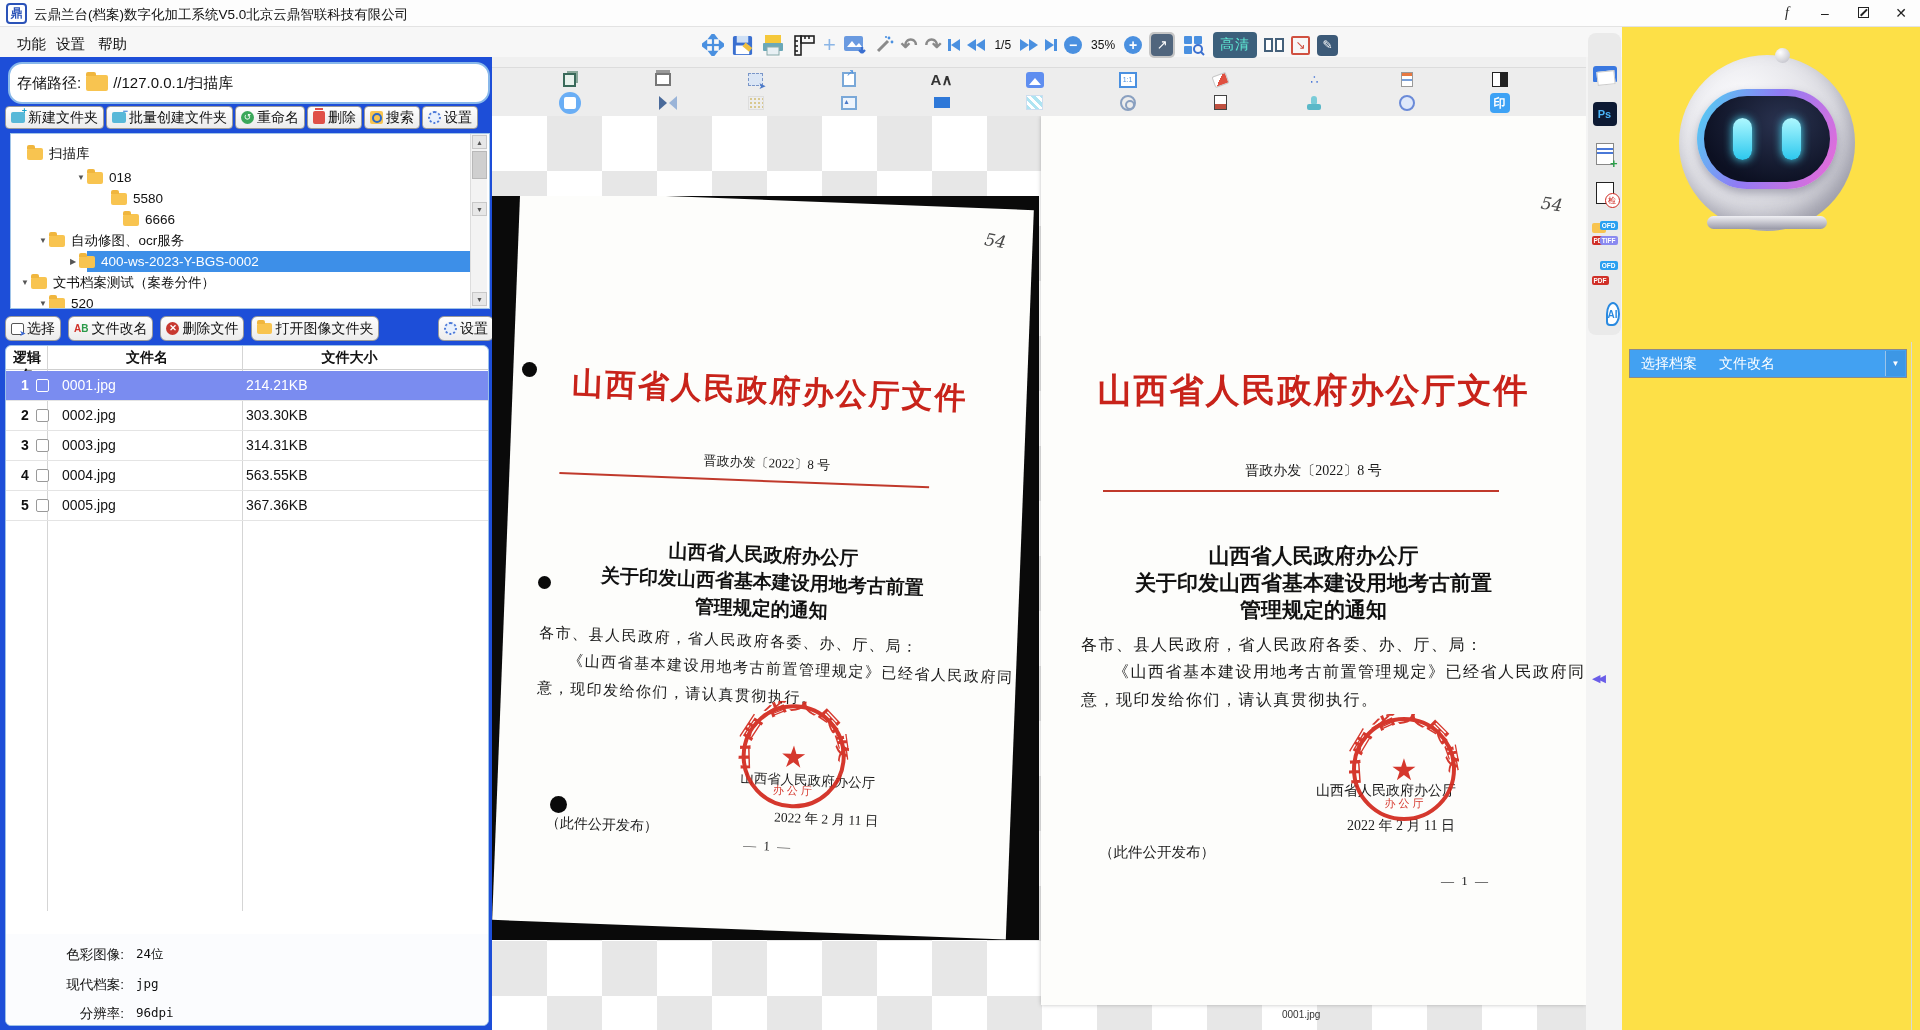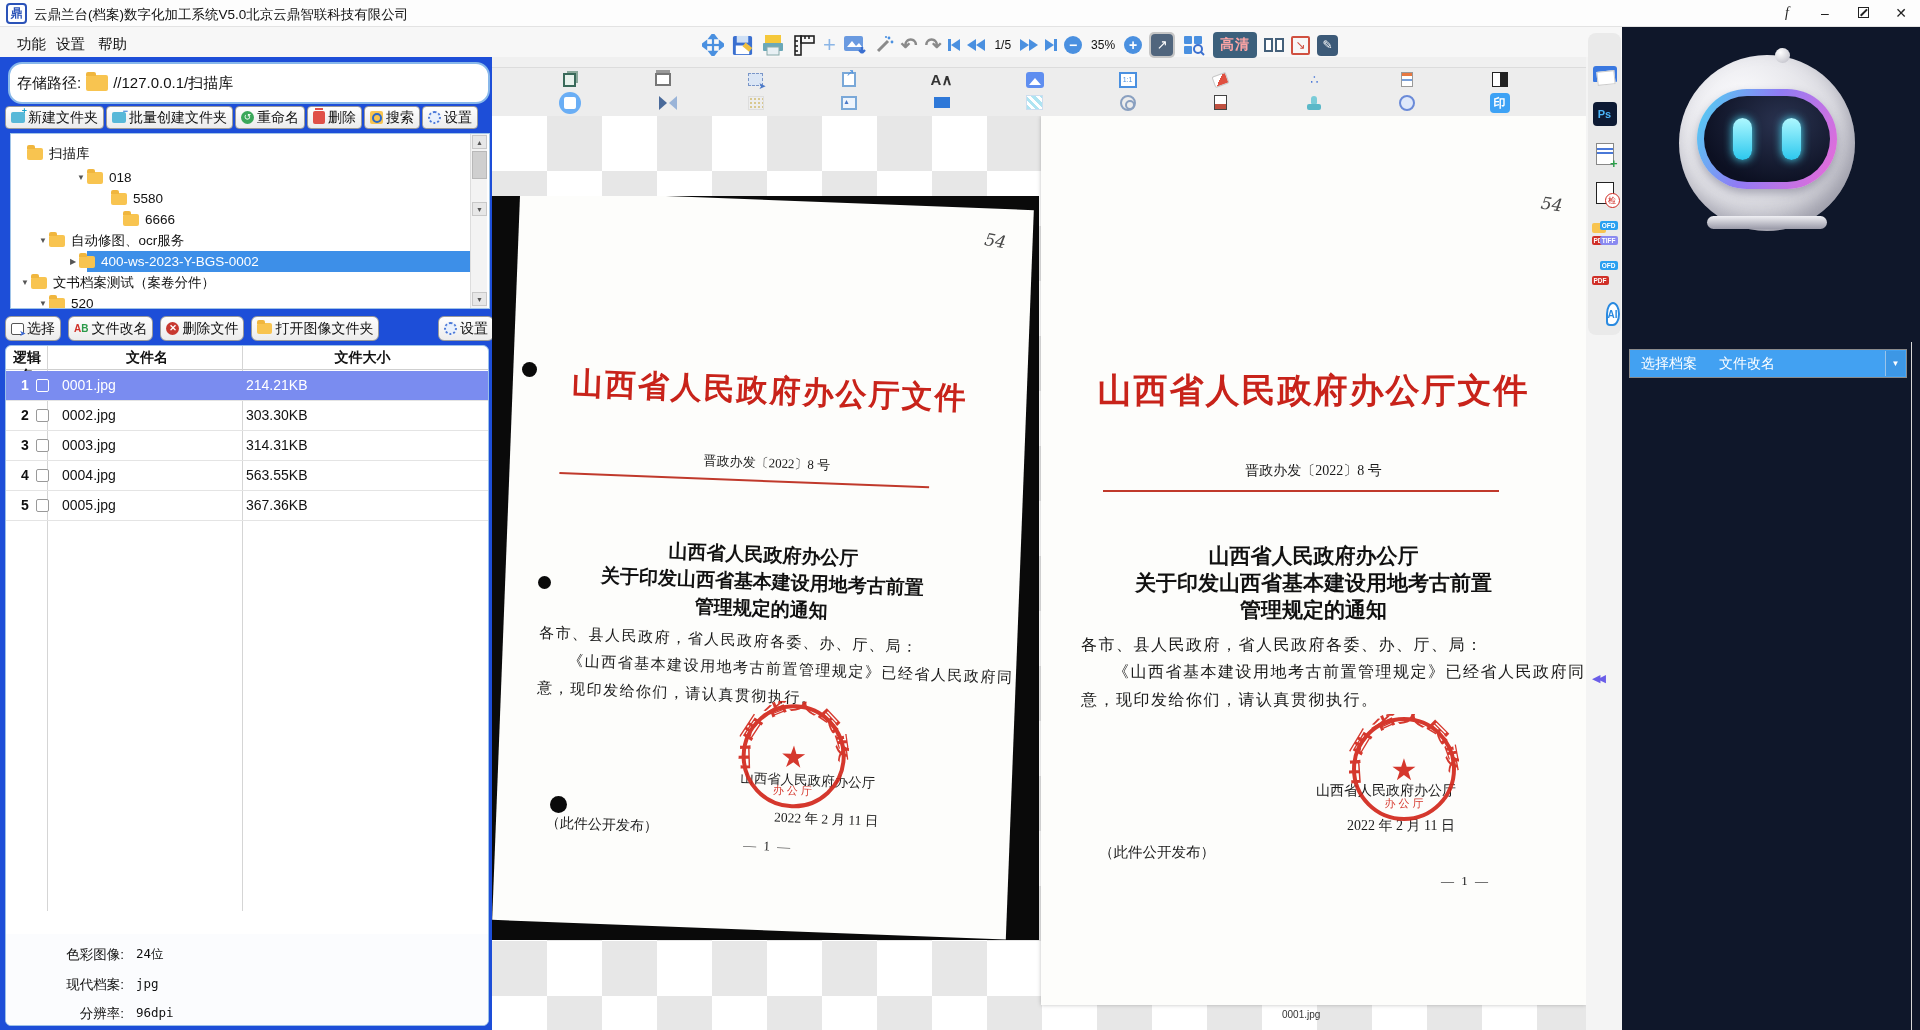--- a/index.html
+++ b/index.html
@@ -29,21 +29,21 @@
   .tb-txt { font-size:12px; color:#111; padding:0 2px; }
   .tri { width:0; height:0; border-top:6px solid transparent; border-bottom:6px solid transparent; }
   .tri-r { border-left:9px solid #4a90e0; }
   .tri-l { border-right:9px solid #4a90e0; }
   .nav-bar { width:3px; height:12px; background:#4a90e0; }
   .zoom-circle { width:18px; height:18px; border-radius:50%; background:#4a90e0; color:#fff;
     font-size:14px; line-height:17px; text-align:center; font-weight:bold; }
   .pan-wrap { background:#c6c6c6; border-radius:5px; padding:2px; }
   .pan-btn { width:22px; height:22px; border-radius:4px; background:#50657d; color:#fff; font-size:13px;
     text-align:center; line-height:22px; }
-  .hd-btn { background:#3c607c; color:#fca5a5; font-weight:bold; font-size:14px; border-radius:4px;
+  .hd-btn { background:#3c607c; color:#5eead4; font-weight:normal; font-size:14px; border-radius:4px;
     padding:3px 7px; letter-spacing:1px; }
   .cmp-ico { position:relative; width:20px; height:16px; }
   .cmp-ico span { position:absolute; width:9px; height:14px; border:2px solid #44607a; background:#fff; }
   .cmp-ico span:first-child { left:0; top:1px; } .cmp-ico span:last-child { right:0; top:1px; }
   .red-exp { width:19px; height:19px; border:2px solid #d05040; color:#d05040; font-size:12px;
     text-align:center; line-height:15px; border-radius:2px; }
   .edit-btn { width:21px; height:21px; border-radius:4px; background:#3c5a78; color:#fff; font-size:12px;
     text-align:center; line-height:21px; }
   .undo-g { font-size:20px; color:#8a8a8a; font-weight:bold; line-height:18px; }
   .plus-g { font-size:22px; color:#8cb6e6; font-weight:300; }
@@ -200,21 +200,21 @@
   .chip-ofd { background:#2aa0f0; right:0; top:0; }
   .chip-pdf { background:#d03028; left:0; bottom:0; }
   .chip-tiff { background:#8a8af0; right:0; bottom:0; }
   .d-fold { position:absolute; left:0; top:2px; width:14px; height:10px; background:#f8c450; border-radius:2px; }
   .d-ai { width:24px; height:24px; border:2px solid #2a8ae0; border-radius:50% 50% 50% 4px; color:#2a8ae0;
     font-size:10px; font-weight:bold; text-align:center; line-height:21px; background:#fff;margin-left:16px; }
 
   .collapse-handle { position:absolute; left:1592px; top:672px; color:#6a5de8; font-size:11px; letter-spacing:-3px; }
 
   
-  .right-panel { position:absolute; left:1622px; top:27px; width:298px; height:1003px; background:#0f172a; }
+  .right-panel { position:absolute; left:1622px; top:27px; width:298px; height:1003px; background:#fde047; }
   .robot { position:absolute; left:57px; top:28px; width:176px; height:176px; border-radius:50%;
     background:radial-gradient(circle at 35% 28%, #fcfcfe, #dcdce2 55%, #b2b2bc 95%);
     box-shadow:inset -6px -10px 18px rgba(90,90,110,.35); }
   .antenna { position:absolute; left:96px; top:-7px; width:15px; height:15px; border-radius:50%;
     background:radial-gradient(circle at 35% 30%, #fff, #b8b8c2); }
   .face-ring { position:absolute; left:18px; top:34px; width:140px; height:100px; border-radius:50px;
     background:linear-gradient(115deg,#4cd7f2,#8f7cf5 45%,#ef6ad6); padding:7px;
     box-shadow:0 4px 8px rgba(60,60,90,.35); }
   .face { width:100%; height:100%; border-radius:44px;
     background:radial-gradient(ellipse at 62% 30%, #2a3350, #0c1022 75%); position:relative; overflow:hidden; }
@@ -542,21 +542,21 @@
   </div>
   <div class="fbtn fbtn2 fbtn2-settings">
       <span class="mini mini-gear"></span>
       <span>设置</span>
     </div>
 
   <div class="table-card">
     <div class="thead">
       <div class="th" style="left:1px; width:40px; text-align:center;">逻辑名</div>
       <div class="th" style="left:42px; width:198px; text-align:center;">文件名</div>
-      <div class="th" style="left:239px; width:235px; text-align:center;">文件大小</div>
+      <div class="th" style="left:226px; width:235px; text-align:center;">文件大小</div>
     </div>
     <div class="col-line" style="left:41px;"></div>
     <div class="col-line" style="left:236px;"></div>
 
     <div class="trow trow-sel" style="top:25px;">
       <span class="idx">1</span>
       <span class="cbx"></span>
       <span class="fname">0001.jpg</span>
       <span class="fsize">214.21KB</span>
     </div>

